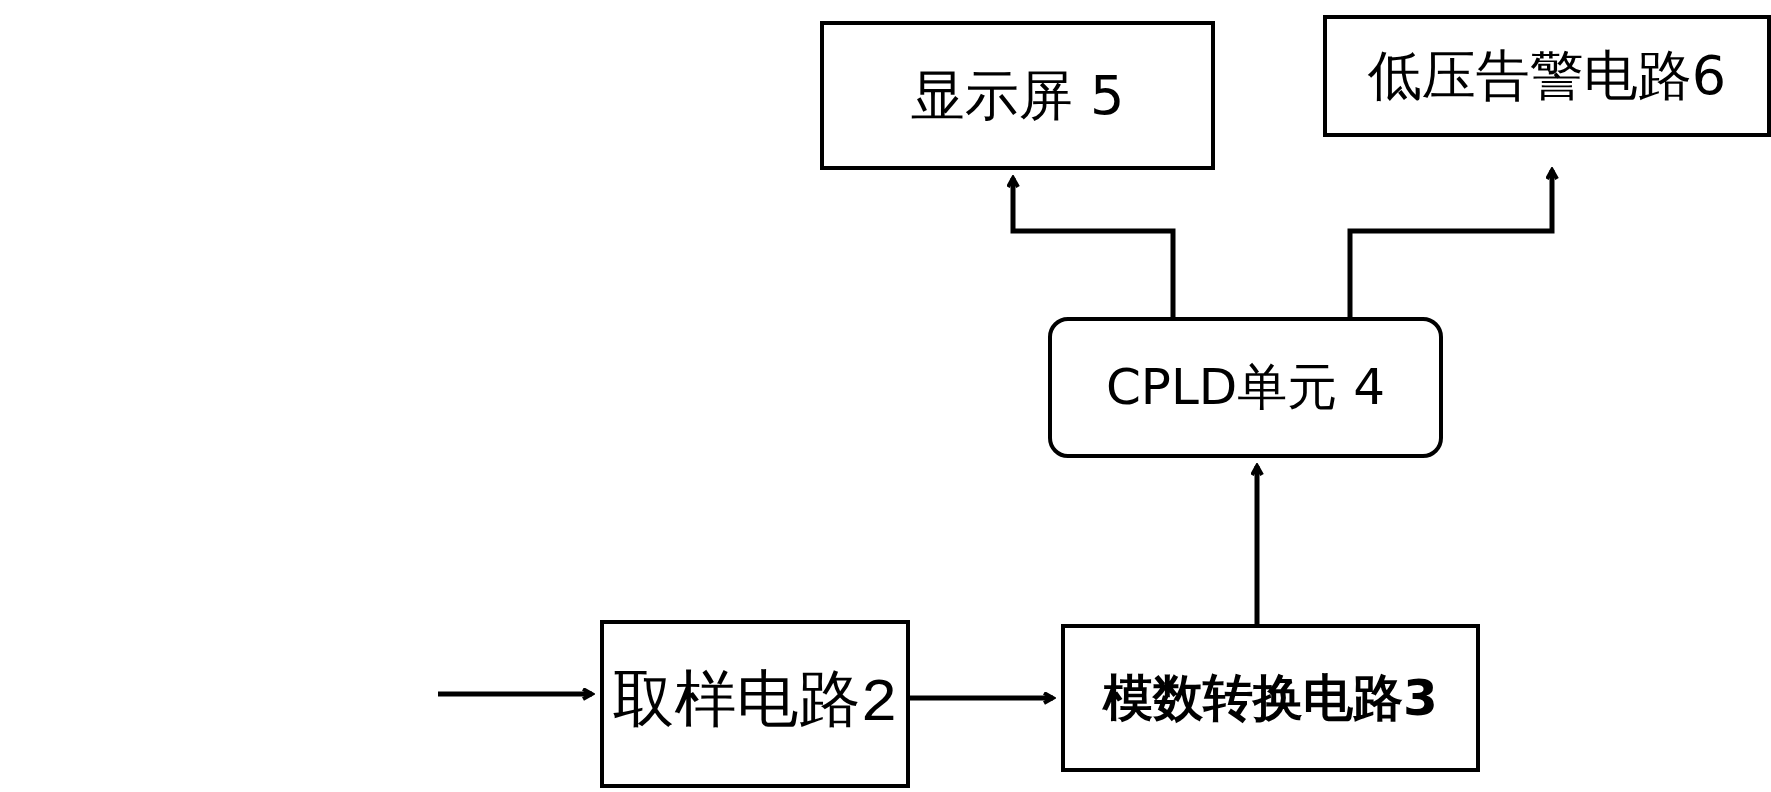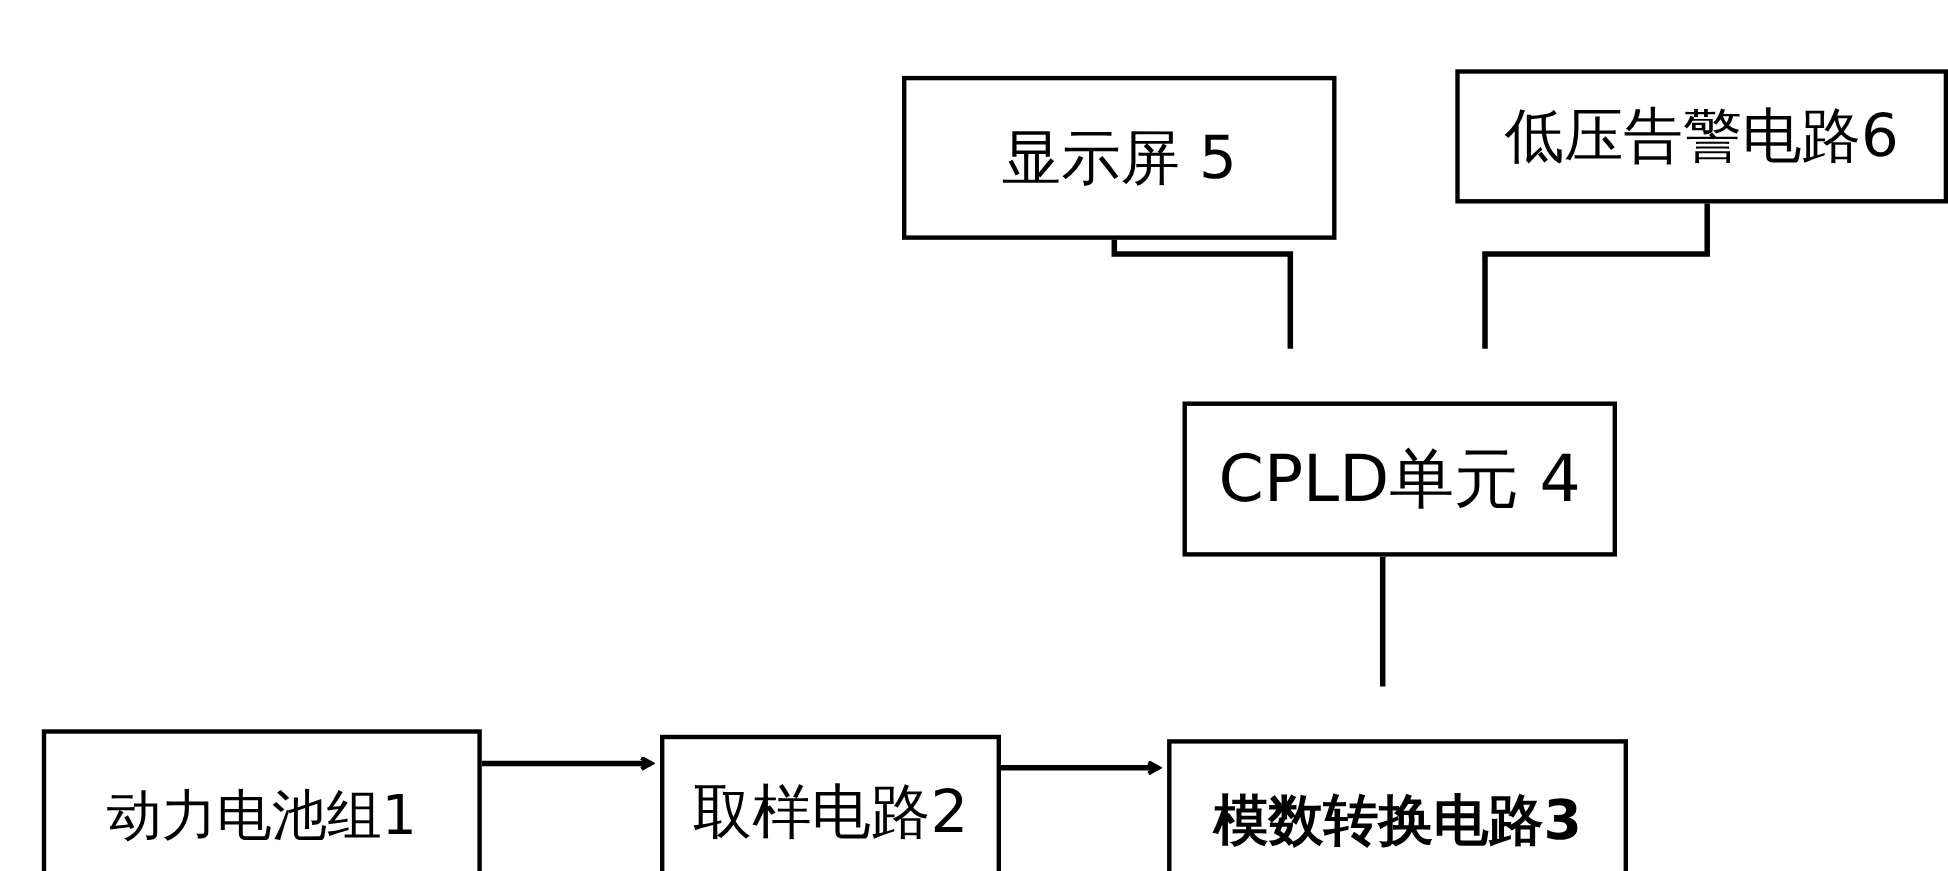--- a/index.html
+++ b/index.html
@@ -30,33 +30,32 @@
     position: absolute;
     box-sizing: border-box;
     border: 4px solid #000000;
     background: #ffffff;
     display: flex;
     align-items: center;
     justify-content: center;
     color: #000000;
     line-height: 1.1;
     white-space: nowrap;
-    margin-top: 48px;
   }
   .node-label {
     display: block;
     white-space: pre;
   }
 
   
   #node-display       { left: 820px;  top: 21px;  width: 395px; height: 149px; font-size: 54px; }
   #node-alarm         { left: 1323px; top: 15px;  width: 448px; height: 122px; font-size: 54px; }
-  #node-cpld          { left: 1075px; top: 317px; width: 395px; height: 141px; font-size: 59px; }
+  #node-cpld          { left: 1048px; top: 317px; width: 395px; height: 141px; font-size: 50px; border-radius: 20px; }
   #node-battery       { left: 38px;   top: 615px; width: 400px; height: 157px; font-size: 50px; }
-  #node-sampling      { left: 600px;  top: 620px; width: 310px; height: 140px; font-size: 54px; }
+  #node-sampling      { left: 600px;  top: 620px; width: 310px; height: 168px; font-size: 62px; font-family: Liberation Mono, monospace; }
   #node-adc           { left: 1061px; top: 624px; width: 419px; height: 148px; font-size: 50px; font-weight: bold; }
 </style>
 </head>
 <body>
 
 <div id="diagram-root">
 
   <svg id="wire-layer" viewBox="0 0 1771 792" width="1771" height="792" xmlns="http://www.w3.org/2000/svg">
     <defs>
       <marker id="arrowhead-open" markerWidth="14" markerHeight="14" refX="11" refY="6" orient="auto" markerUnits="userSpaceOnUse">
@@ -90,23 +89,20 @@
   </div>
 
   <div class="node" id="node-alarm">
     <span class="node-label">低压告警电路6</span>
   </div>
 
   <div class="node" id="node-cpld">
     <span class="node-label">CPLD单元 4</span>
   </div>
 
-  <div class="node" id="node-battery">
-    <span class="node-label">动力电池组1</span>
-  </div>
 
   <div class="node" id="node-sampling">
     <span class="node-label">取样电路2</span>
   </div>
 
   <div class="node" id="node-adc">
     <span class="node-label">模数转换电路3</span>
   </div>
 
 </div>

